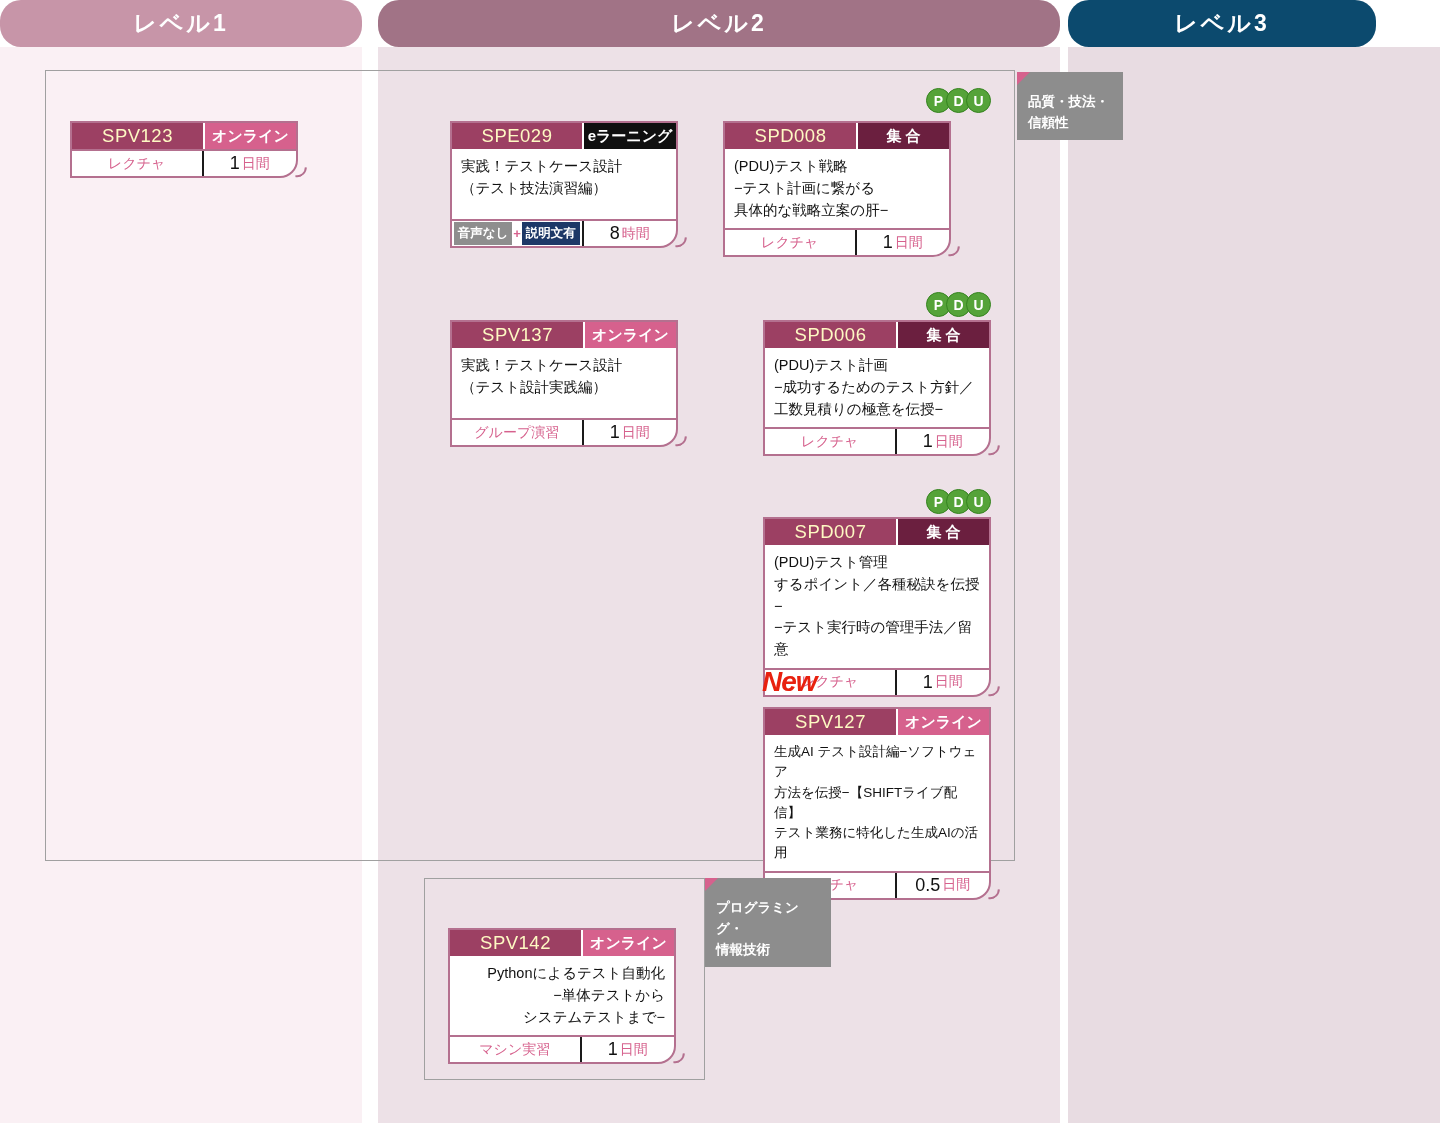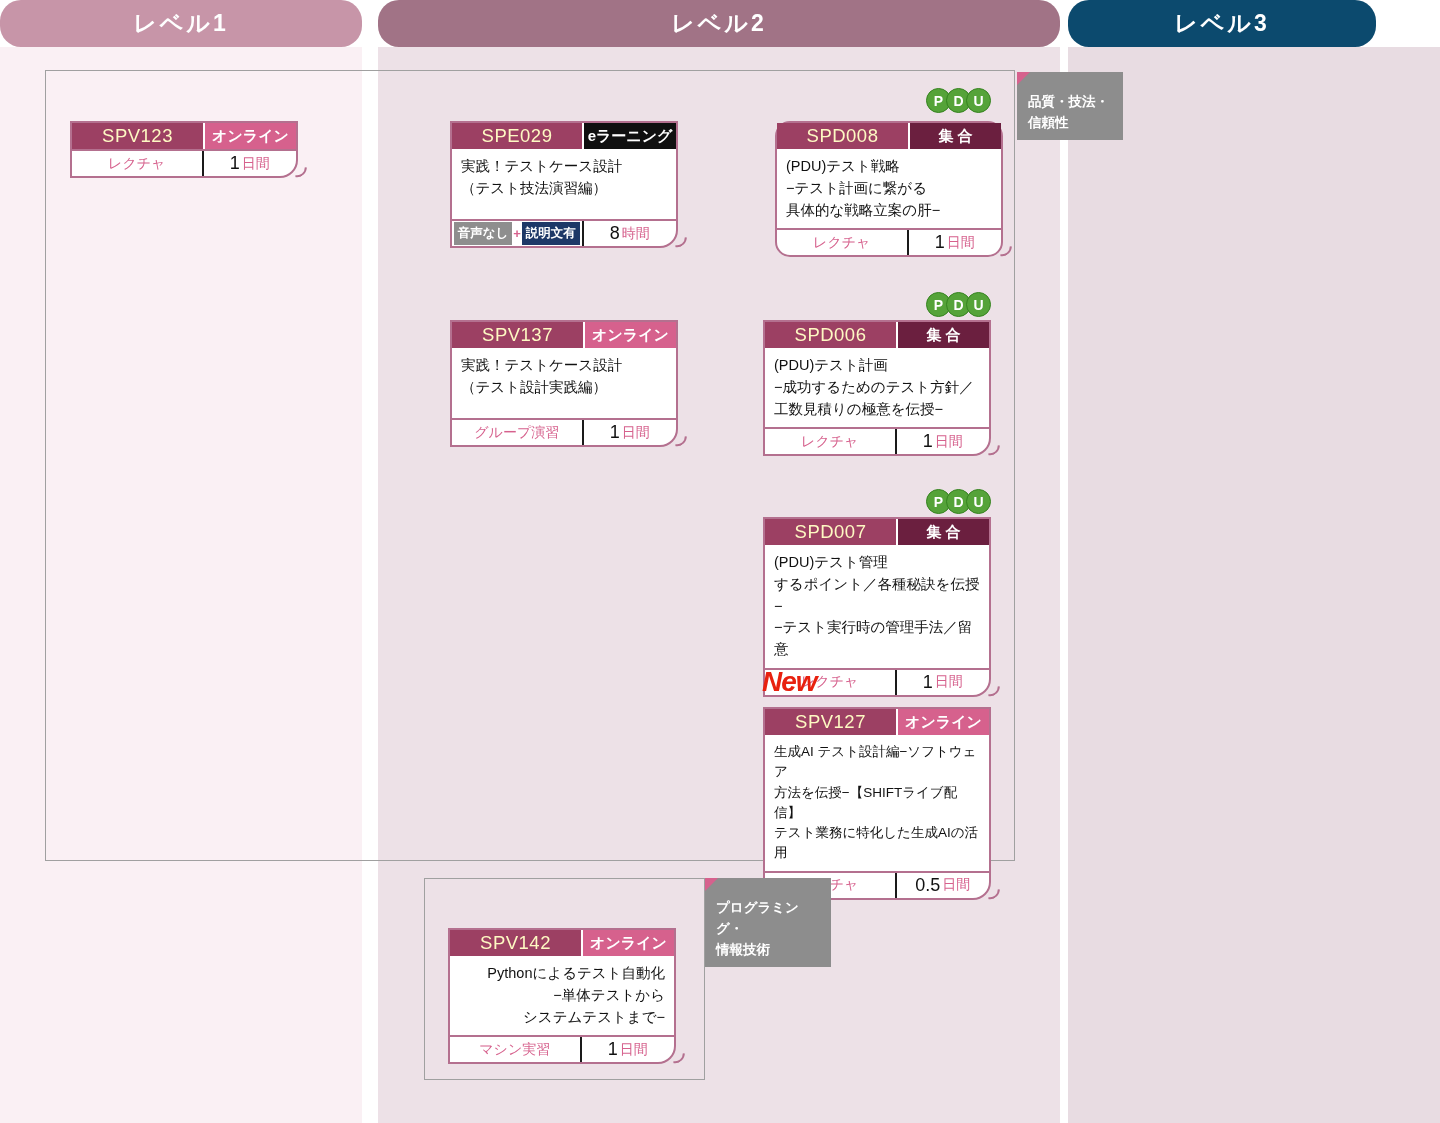--- a/index.html
+++ b/index.html
@@ -170,21 +170,21 @@
       <span class="badge-desc">説明文有</span>
     </div>
     <div class="footer-right">
       <span class="dur-num">8</span>
       <span class="dur-unit">時間</span>
     </div>
   </div>
   <div class="card-tail"></div>
 </div>
 
-<div class="card" style="left:775px; top:121px;border-radius:15px;">
+<div class="card" style="left:723px; top:121px;">
   <div class="card-header">
     <div class="card-code">SPD008</div>
     <div class="card-badge badge-group">集 合</div>
   </div>
   <div class="card-body">
     <div>(PDU)テスト戦略</div>
     <div>−テスト計画に繋がる</div>
     <div>具体的な戦略立案の肝−</div>
   </div>
   <div class="card-footer">

